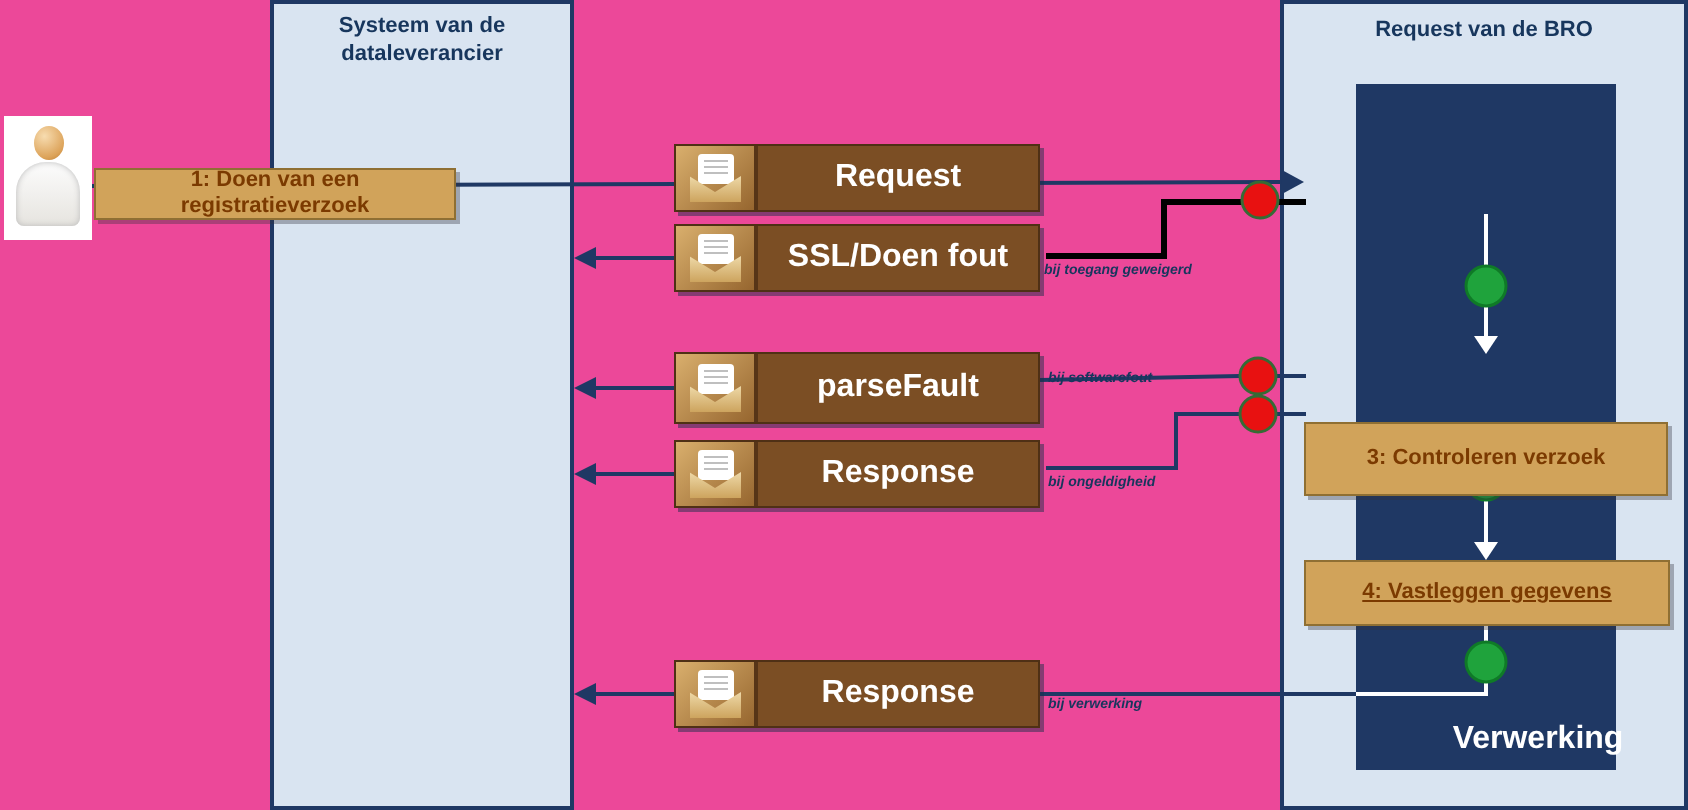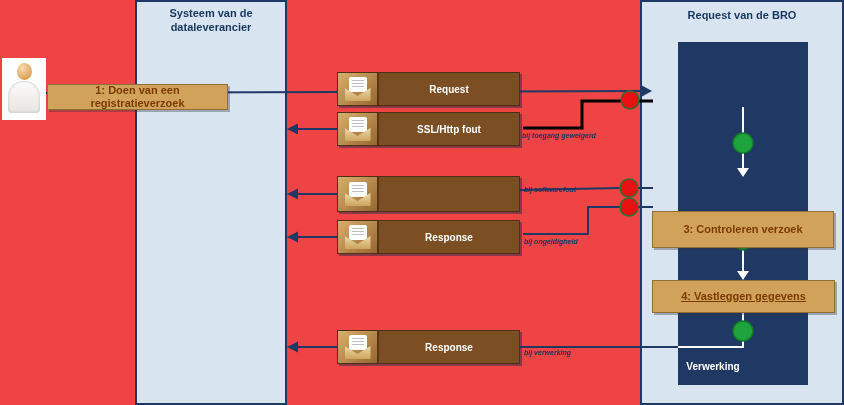--- a/index.html
+++ b/index.html
@@ -1,43 +1,43 @@
 <!DOCTYPE html>
 <html><head>
 <meta charset="utf-8">
 <style>
   html,body{margin:0;padding:0;}
   body{font-family:"Liberation Sans", sans-serif;}
-  #canvas{position:relative;width:844px;height:405px;background:#ef4444;overflow:hidden;}
+  #canvas{position:relative;width:844px;height:405px;background:#ec4899;overflow:hidden;}
 
   .panel{position:absolute;top:0;height:405px;background:#d9e4f1;border:2px solid #1f3864;box-sizing:border-box;z-index:1;}
   .panel-title{position:absolute;text-align:center;font-size:11px;font-weight:bold;color:#17365d;line-height:1.3;z-index:6;}
   .dark-rect{position:absolute;left:678px;top:42px;width:130px;height:343px;background:#1f3864;z-index:2;}
-  .verwerking{position:absolute;left:648px;top:361px;width:130px;text-align:center;color:#ffffff;font-weight:bold;font-size:10px;z-index:6;}
+  .verwerking{position:absolute;left:704px;top:361px;width:130px;text-align:center;color:#ffffff;font-weight:bold;font-size:16px;z-index:6;}
 
   svg.wires{position:absolute;left:0;top:0;z-index:3;pointer-events:none;}
 
   .step{position:absolute;background:#d1a35a;border:1.5px solid #8f6f33;box-sizing:border-box;
         color:#7b3a00;font-weight:bold;font-size:11px;line-height:1.2;
         display:flex;align-items:center;justify-content:center;text-align:center;
         box-shadow:2px 2px 0 rgba(50,50,60,.35);z-index:5;padding:1px 4px;}
 
   .msg{position:absolute;background:#7b4e24;border:1px solid #4f3015;box-sizing:border-box;
        display:flex;align-items:stretch;box-shadow:2px 2px 0 rgba(30,45,75,.5);z-index:5;}
   .env-cell{width:39px;flex:0 0 39px;background:linear-gradient(135deg,#d9af6d,#96662f);
             border-right:2px solid #573517;display:flex;align-items:center;justify-content:center;}
   .env{width:26px;height:24px;position:relative;}
   .paper{position:absolute;left:4px;top:0;width:18px;height:15px;background:#ffffff;border-radius:2px;}
   .paper::before{content:"";position:absolute;left:3px;right:3px;top:3px;height:9px;
                  background:repeating-linear-gradient(#bfbfbf 0 1px,#ffffff 1px 3px);}
   .flap{position:absolute;left:0;bottom:0;width:26px;height:13px;
         background:linear-gradient(#eed9a8,#cda45e);
         clip-path:polygon(0 0,50% 62%,100% 0,100% 100%,0 100%);}
   .msg-label{flex:1;display:flex;align-items:center;justify-content:center;
-             color:#ffffff;font-weight:bold;font-size:10px;}
+             color:#ffffff;font-weight:bold;font-size:16px;}
 
   .cond{position:absolute;font-size:7px;font-style:italic;font-weight:bold;color:#17365d;z-index:6;white-space:nowrap;}
 
   .actor-box{position:absolute;left:2px;top:58px;width:44px;height:62px;background:#ffffff;
              display:flex;flex-direction:column;align-items:center;padding-top:5px;box-sizing:border-box;z-index:4;}
   .actor-head{width:15px;height:17px;border-radius:50%;
               background:radial-gradient(circle at 35% 30%,#f7dcb0,#dca258 70%,#b97a2e);}
   .actor-torso{width:32px;height:32px;margin-top:1px;border-radius:15px 15px 4px 4px;
                background:linear-gradient(180deg,#fcfcfc,#e6e4df);box-shadow:inset 0 0 3px #bbbbbb;}
 </style>
@@ -111,30 +111,31 @@
     <div class="msg-label">Request</div>
   </div>
 
   <div class="msg" style="left:337px;top:112px;width:183px;height:34px;">
     <div class="env-cell">
         <div class="env">
           <div class="paper"></div>
           <div class="flap"></div>
         </div>
       </div>
-    <div class="msg-label">SSL/Http fout</div>
+    <div class="msg-label">SSL/Doen fout</div>
   </div>
 
   <div class="msg" style="left:337px;top:176px;width:183px;height:36px;">
     <div class="env-cell">
         <div class="env">
           <div class="paper"></div>
           <div class="flap"></div>
         </div>
       </div>
+    <div class="msg-label">parseFault</div>
   </div>
 
   <div class="msg" style="left:337px;top:220px;width:183px;height:34px;">
     <div class="env-cell">
         <div class="env">
           <div class="paper"></div>
           <div class="flap"></div>
         </div>
       </div>
     <div class="msg-label">Response</div>

